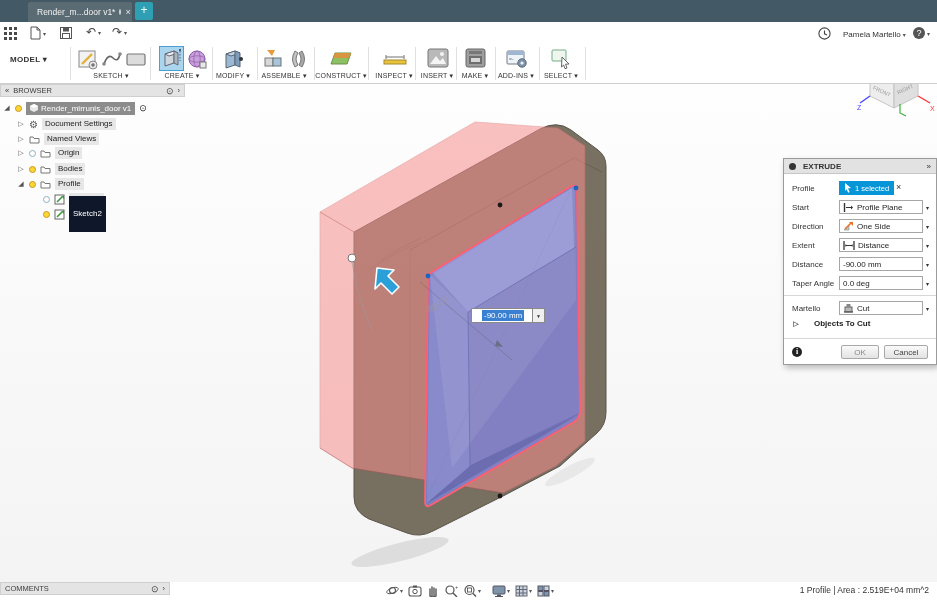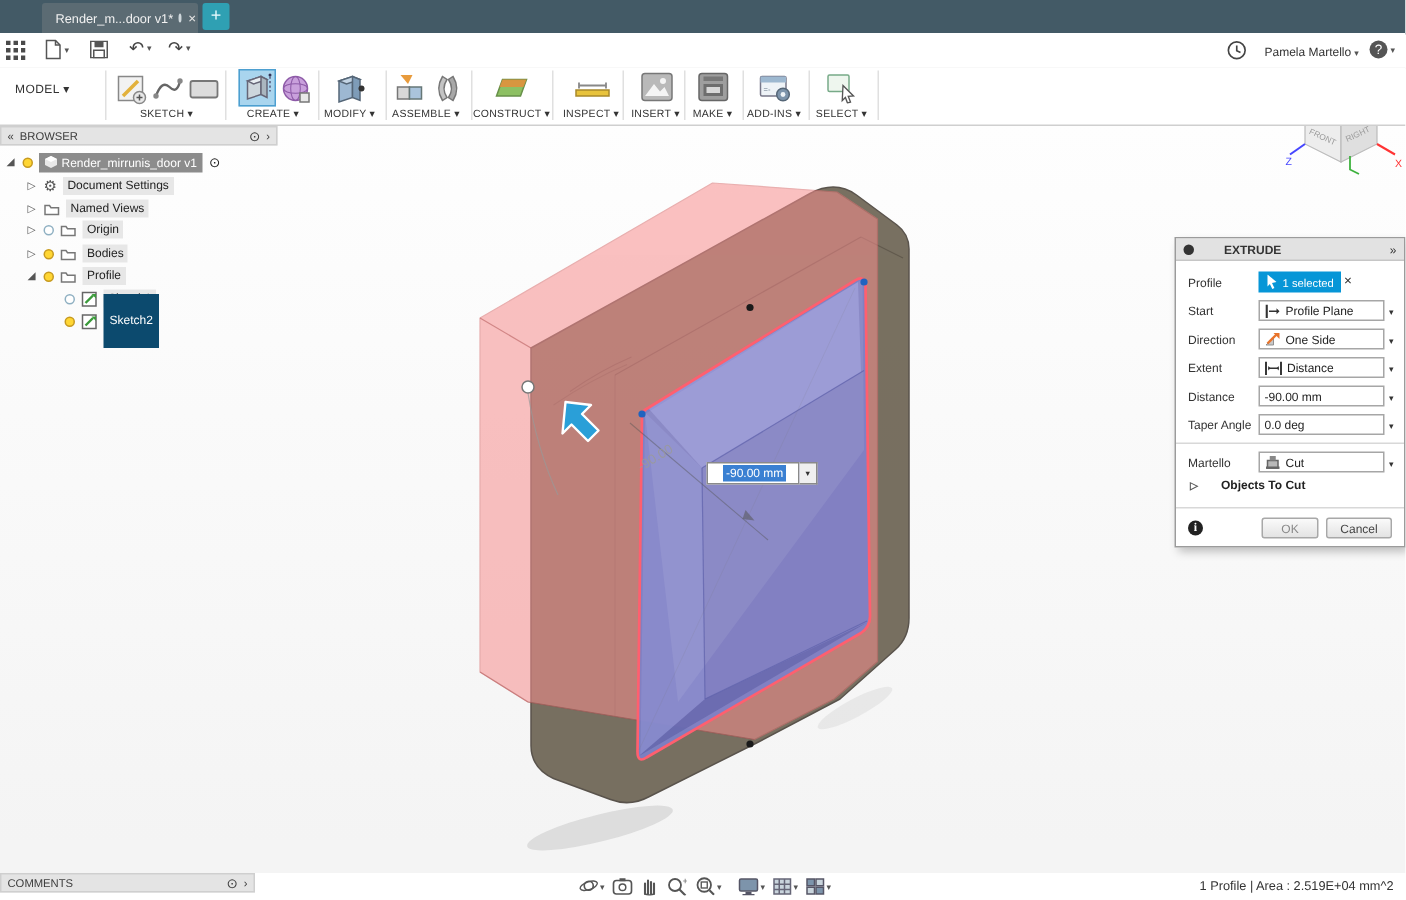--- a/index.html
+++ b/index.html
@@ -15,37 +15,37 @@
   
   .appbar{left:0;top:22px;width:937px;height:23px;background:#fff;border-bottom:1px solid #e2e2e2;}
   .appbtn{display:flex;align-items:center;gap:2px;color:#444;}
   .caret{font-size:6px;color:#555;}
   .glyph{font-size:12px;color:#444;}
   
   .ribbon{left:0;top:45px;width:937px;height:38px;background:#fff;border-bottom:1px solid #cfcfcf;}
   .rsep{position:absolute;top:2px;width:1px;height:33px;background:#e0e0e0;}
   .glabel{position:absolute;top:27px;font-size:7px;color:#333;letter-spacing:.2px;white-space:nowrap;transform:translateX(-50%);}
   .ricon{position:absolute;}
-  .model-dd{left:10px;top:10px;font-size:8px;color:#333;font-weight:normal;letter-spacing:.3px;}
+  .model-dd{left:10px;top:10px;font-size:8px;color:#333;font-weight:bold;letter-spacing:.3px;}
   
   .viewport{left:0;top:83px;width:937px;height:499px;background:linear-gradient(#fefefe, #f4f4f4 96%);}
   
   .panelhead{height:13px;background:#e4e4e4;border:1px solid #cfcfcf;display:flex;align-items:center;font-size:7.5px;color:#3c3c3c;padding:0 4px;gap:4px;box-sizing:border-box;}
   .panelhead .sp{flex:1;}
   .brow{position:absolute;display:flex;align-items:center;gap:4px;height:14px;font-size:8px;color:#222;}
   .tri{font-size:7px;color:#555;width:8px;text-align:center;}
   .bulb{width:7px;height:7px;border-radius:50%;box-sizing:border-box;}
   .bulb.on{background:#ffd634;border:1px solid #c79a1f;}
   .bulb.off{background:#fff;border:1px solid #8fb0c2;}
   .lblchip{background:#e7e7e7;padding:0 3px;line-height:12px;white-space:nowrap;}
   .rootchip{background:#8c8c8c;color:#fff;display:flex;align-items:center;gap:3px;padding:0 4px;line-height:13px;font-size:8px;}
-  .selchip{background:#0c4a6e;color:#fff;padding:12px 4px;line-height:12px;font-size:8px;}
+  .selchip{background:#0f172a;color:#fff;padding:12px 4px;line-height:12px;font-size:8px;}
   
   .dialog{left:783px;top:158px;width:152px;height:205px;background:#fff;border:1px solid #9b9b9b;box-shadow:2px 3px 6px rgba(0,0,0,.25);}
-  .dlghead{height:14px;background:#e2e2e2;border-bottom:1px solid #c6c6c6;display:flex;align-items:center;gap:20px;padding:0 5px;font-size:8px;font-weight:bold;color:#333;}
+  .dlghead{height:14px;background:#e2e2e2;border-bottom:1px solid #c6c6c6;display:flex;align-items:center;gap:7px;padding:0 5px;font-size:8px;font-weight:bold;color:#333;}
   .dlbl{position:absolute;left:8px;font-size:8px;color:#333;}
   .dd{position:absolute;left:55px;width:84px;height:14px;background:#fff;border:1px solid #a6a6a6;display:flex;align-items:center;gap:3px;padding:0 3px;font-size:8px;color:#222;box-sizing:border-box;white-space:nowrap;}
   .ddcaret{position:absolute;left:142px;font-size:6px;color:#333;}
   .chip{position:absolute;left:55px;height:14px;background:#0696d7;color:#fff;display:flex;align-items:center;gap:3px;padding:0 5px;font-size:7.5px;}
   .divider{position:absolute;left:0;width:152px;height:1px;background:#d8d8d8;}
   .btn{position:absolute;height:14px;background:linear-gradient(#fafafa,#e3e3e3);border:1px solid #a8a8a8;border-radius:2px;font-size:8px;color:#444;display:flex;align-items:center;justify-content:center;box-sizing:border-box;}
   .info-i{position:absolute;width:10px;height:10px;border-radius:50%;background:#222;color:#fff;font-size:8px;font-weight:bold;text-align:center;line-height:10px;font-family:"Liberation Serif",serif;}
   
   .commentsbar{left:0;top:582px;width:170px;height:14px;}
   .navbar{left:386px;top:583px;height:15px;display:flex;align-items:center;gap:5px;}

